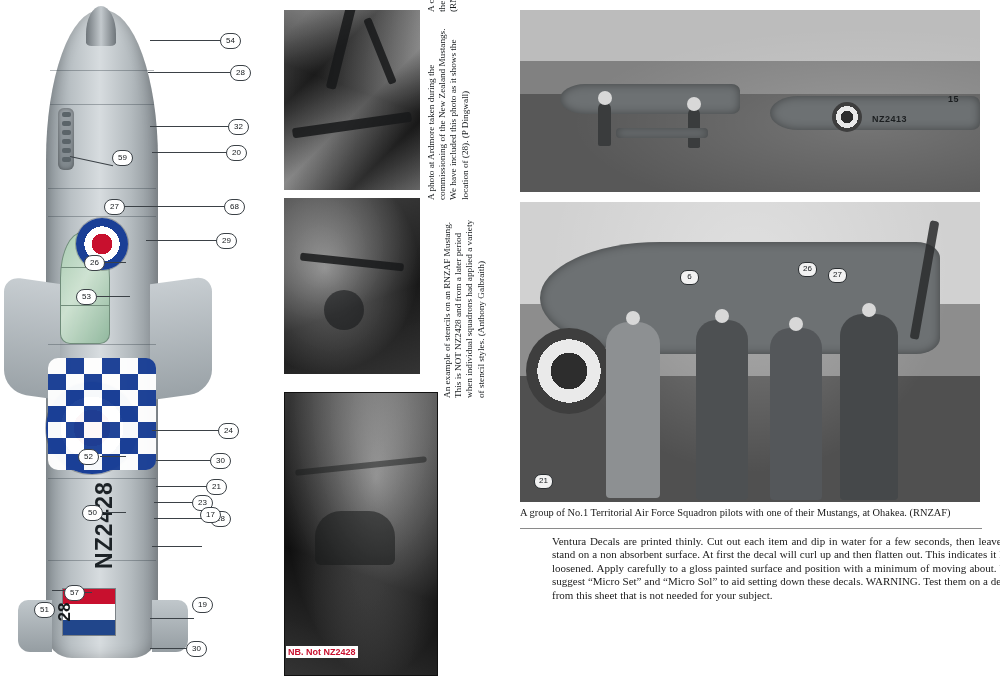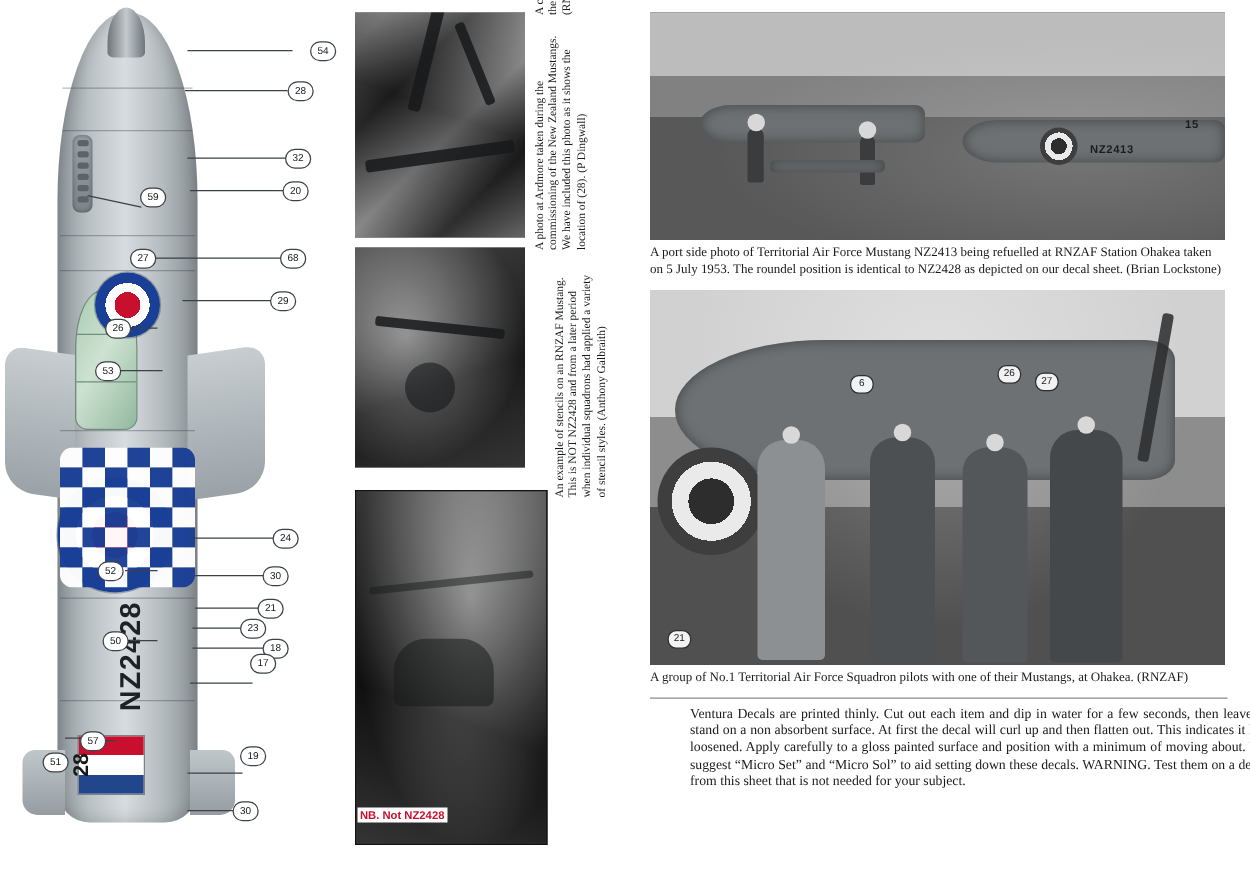--- a/index.html
+++ b/index.html
@@ -472,21 +472,21 @@
       <div class="serial">NZ2428</div>
 
       <div class="flag">
         <span class="r"></span>
           <span class="w"></span>
           <span class="bl"></span>
       </div>
       <div class="code-28">28</div>
 
       <div class="leader" style="left:150px; top:40px; width:84px;"></div>
-      <div class="callout" style="left:248px; top:33px;">54</div>
+      <div class="callout" style="left:220px; top:33px;">54</div>
 
       <div class="leader" style="left:148px; top:72px; width:82px;"></div>
       <div class="callout" style="left:230px; top:65px;">28</div>
 
       <div class="leader" style="left:150px; top:126px; width:80px;"></div>
       <div class="callout" style="left:228px; top:119px;">32</div>
 
       <div class="leader" style="left:152px; top:152px; width:76px;"></div>
       <div class="callout" style="left:226px; top:145px;">20</div>
 
@@ -523,21 +523,21 @@
       <div class="leader" style="left:154px; top:502px; width:40px;"></div>
       <div class="callout" style="left:192px; top:495px;">23</div>
 
       <div class="leader" style="left:154px; top:518px; width:58px;"></div>
       <div class="callout" style="left:210px; top:511px;">18</div>
 
       <div class="leader" style="left:104px; top:512px; width:22px;"></div>
       <div class="callout" style="left:82px; top:505px;">50</div>
 
       <div class="leader" style="left:152px; top:546px; width:50px;"></div>
-      <div class="callout" style="left:200px; top:523px;">17</div>
+      <div class="callout" style="left:200px; top:507px;">17</div>
 
       <div class="leader" style="left:52px; top:590px; width:18px;"></div>
       <div class="callout" style="left:34px; top:583px;margin-top:19px;">51</div>
 
       <div class="leader" style="left:78px; top:592px; width:14px;"></div>
       <div class="callout" style="left:64px; top:585px;">57</div>
 
       <div class="leader" style="left:150px; top:618px; width:44px;"></div>
       <div class="callout" style="left:192px; top:597px;">19</div>
 
@@ -582,21 +582,20 @@
       <div class="plate-serial" style="left:352px; top:104px;">NZ2413</div>
       <div class="plate-serial" style="left:428px; top:84px;">15</div>
       <div class="figure" style="left:78px; top:92px; width:13px; height:44px;">
           <span class="head"></span>
         </div>
       <div class="figure" style="left:168px; top:98px; width:12px; height:40px;">
           <span class="head"></span>
         </div>
       <div class="plane-shape" style="left:96px; top:118px; width:92px; height:10px; border-radius:4px;"></div>
     </div>
-    <div class="caption">A port side photo of Territorial Air Force Mustang NZ2413 being refuelled at RNZAF Station Ohakea taken on 5 July 1953. The roundel position is identical to NZ2428 as depicted on our decal sheet. (Brian Lockstone)</div>
 
     <div class="bigphoto two">
       <div class="bp2bg"></div>
       <div class="plane-shape" style="left:20px; top:40px; width:400px; height:112px; border-radius:150px 30px 30px 150px / 70px 20px 20px 70px;"></div>
       <div class="r-roundel" style="left:6px; top:126px; width:86px; height:86px;"></div>
       <div class="blade" style="left:400px; top:18px; width:9px; height:120px; transform:rotate(10deg); background:#2a2c2d;"></div>
       <div class="figure" style="left:86px; top:120px; width:54px; height:176px; border-radius:22px 22px 4px 4px; background:#8d9092;">
           <span class="head"></span>
         </div>
       <div class="figure" style="left:176px; top:118px; width:52px; height:180px; border-radius:20px 20px 4px 4px; background:#4d5052;">

